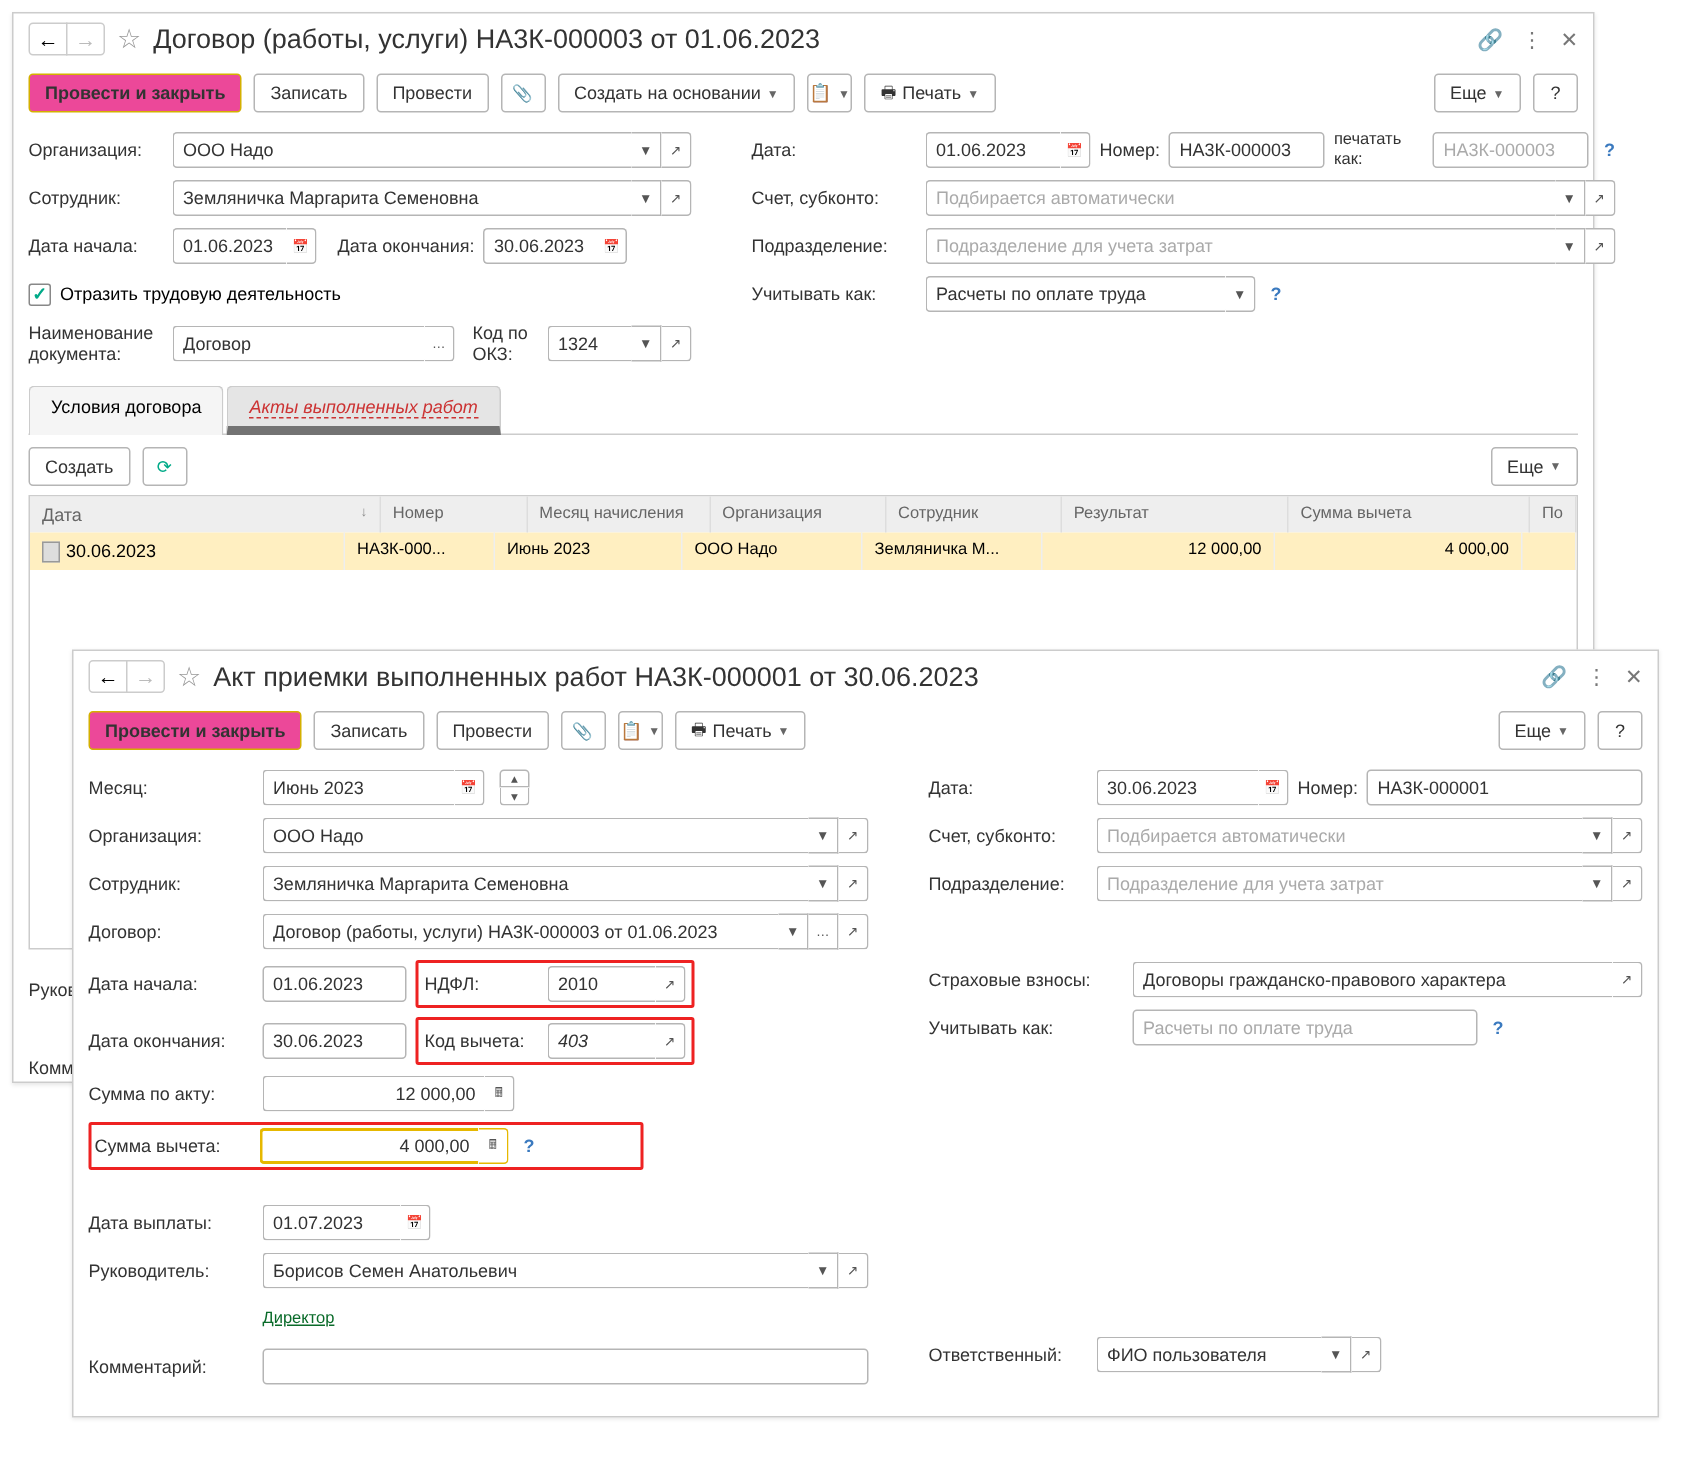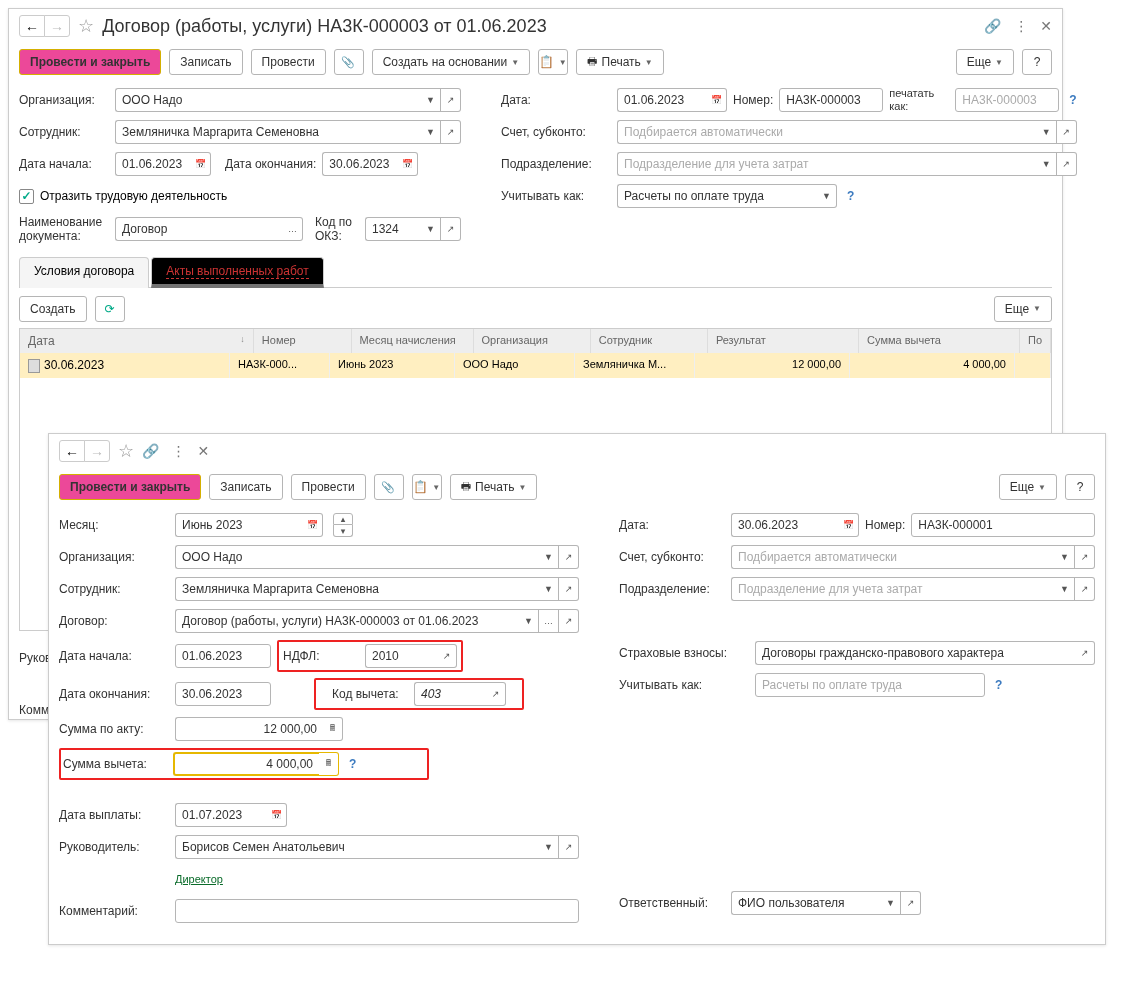--- a/index.html
+++ b/index.html
@@ -26,21 +26,21 @@
 .input-wrap { display: flex; align-items: stretch; height: 24px; }
 .input { border: 1px solid #b5b5b5; border-radius: 3px; padding: 2px 6px; height: 24px; background: #fff; color: #333; }
 .input::placeholder { color: #aaa; }
 .input-btn { width: 20px; border: 1px solid #b5b5b5; border-left: none; background: #fff; font-size: 9px; cursor: pointer; display: flex; align-items: center; justify-content: center; color: #555; }
 .input-wrap .input { border-radius: 3px 0 0 3px; border-right: none; }
 .input-btn:last-child { border-radius: 0 3px 3px 0; }
 .checkbox-wrap { display: flex; align-items: center; gap: 6px; }
 .chk { width: 15px; height: 15px; border: 1px solid #888; border-radius: 2px; display: inline-flex; align-items: center; justify-content: center; color: #0a8; font-weight: bold; font-size: 12px; }
 .tabs { display: flex; border-bottom: 1px solid #ccc; margin: 0 10px; }
 .tab { padding: 6px 14px; border: 1px solid #ccc; border-bottom: none; border-radius: 4px 4px 0 0; background: #f5f5f5; cursor: pointer; margin-right: 2px; position: relative; top: 1px; }
-.tab.active { background: #000000; color: #c33; border-bottom: 4px solid #737373; }
+.tab.active { background: #e5e5e5; color: #c33; border-bottom: 6px solid #737373; font-style: italic; }
 .tab.active span { border-bottom: 1px dashed #c33; }
 .tab-content { padding: 8px 10px; }
 .table { border: 1px solid #ccc; margin-top: 6px; }
 .table-head { display: flex; background: #eee; color: #666; }
 .th { padding: 5px 8px; border-right: 1px solid #ddd; font-size: 11px; }
 .table-row { display: flex; background: #ffefc1; }
 .td { padding: 5px 8px; border-right: 1px solid #eee; overflow: hidden; white-space: nowrap; text-overflow: ellipsis; font-size: 11px; }
 .num { text-align: right; }
 .help-q { color: #3b7abf; font-weight: bold; margin-left: 4px; cursor: pointer; }
 .two-col { display: flex; gap: 40px; }
@@ -233,20 +233,21 @@
   </div>
 </div>
 
 <div class="window overlay-window">
   <div class="titlebar">
     <div class="nav-arrows">
       <div class="nav-btn">←</div>
       <div class="nav-btn">→</div>
     </div>
     <span class="star-icon">☆</span>
+    <div class="title">Акт приемки выполненных работ НА3К-000001 от 30.06.2023</div>
     <div class="title-icons">
       <span class="ic">🔗</span>
       <span class="ic">⋮</span>
       <span class="ic">✕</span>
     </div>
   </div>
 
   <div class="toolbar">
     <button class="btn btn-yellow">Провести и закрыть</button>
     <button class="btn">Записать</button>
@@ -307,21 +308,21 @@
           <span class="label" style="width:76px;">НДФЛ:</span>
           <div class="input-wrap">
             <input class="input" style="width: 72px;" value="2010">
             <div class="input-btn">↗</div>
           </div>
         </div>
       </div>
       <div class="form-row">
         <span class="label" style="width:110px;">Дата окончания:</span>
         <input class="input" style="width: 96px;" value="30.06.2023">
-        <div class="red-box" style="display:flex; align-items:center; gap:6px; padding:2px 16px;margin-left:37px;">
+        <div class="red-box" style="display:flex; align-items:center; gap:6px; padding:2px 4px;">
           <span class="label" style="width:76px;">Код вычета:</span>
           <div class="input-wrap">
             <input class="input" style="width: 72px; font-style: italic;" value="403">
             <div class="input-btn">↗</div>
           </div>
         </div>
       </div>
       <div class="form-row">
         <span class="label" style="width:110px;">Сумма по акту:</span>
         <div class="input-wrap">

